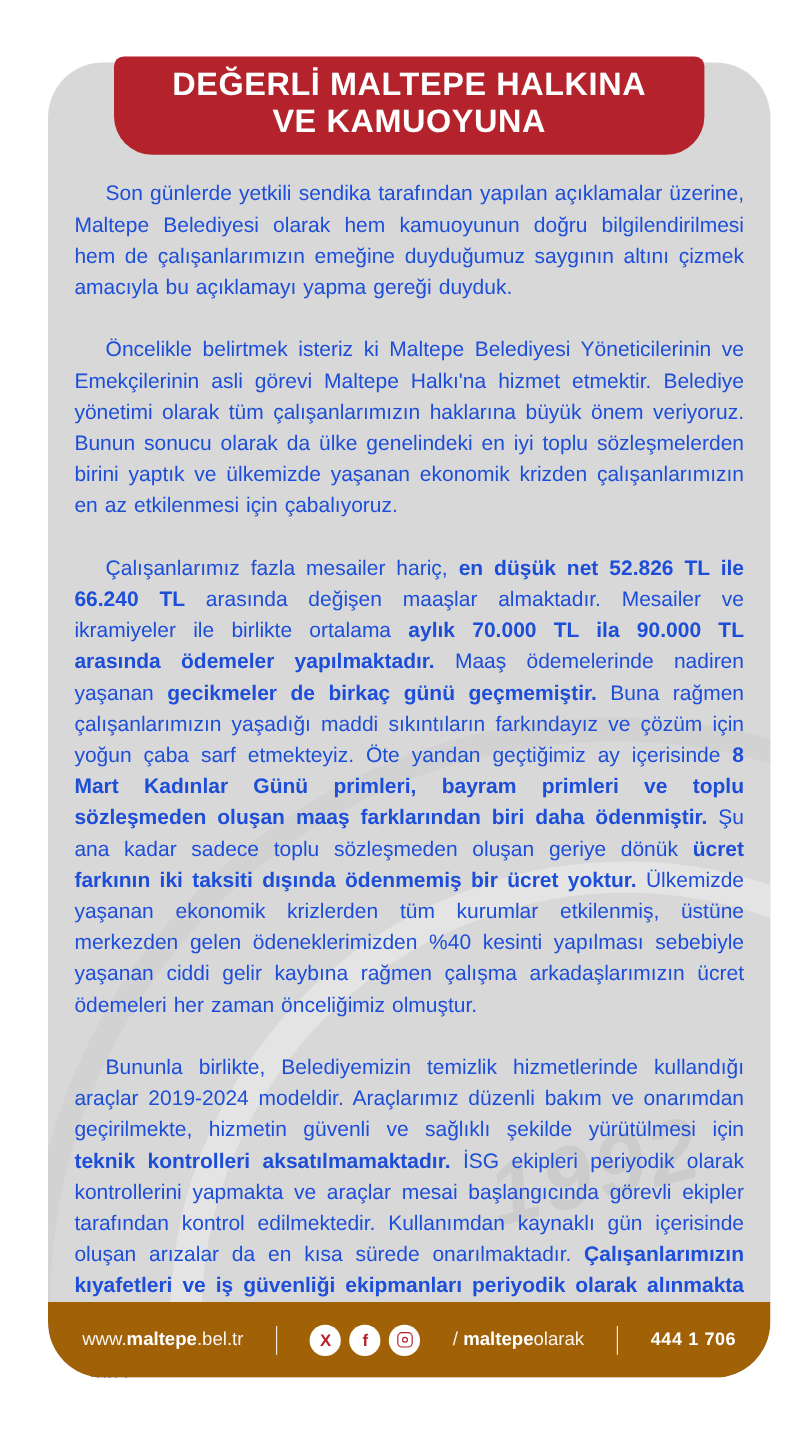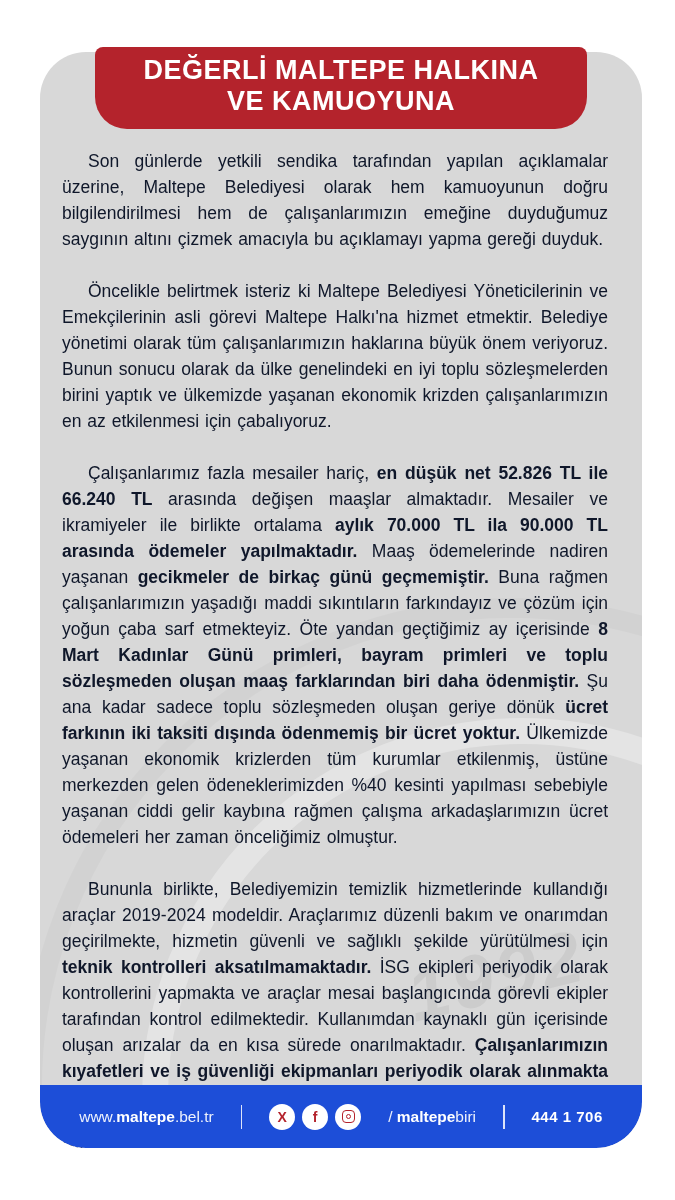--- a/index.html
+++ b/index.html
@@ -64,39 +64,39 @@
     font-size: 27px;
     line-height: 1.15;
     font-weight: bold;
     text-align: center;
     letter-spacing: 0.5px;
   }
 
   
   .content {
     position: absolute;
-    left: 22px; right: 34px; top: 96px;
-    color: #0f172a;
+    left: 22px; right: 22px; top: 96px;
+    color: #1d4ed8;
   }
   .para {
     font-size: 17.5px;
     line-height: 26px;
     text-align: justify;
     text-indent: 26px;
     margin-bottom: 26px;
     word-spacing: 1px;
   }
   .para .bold { font-weight: bold; }
 
   
   .footer {
     position: absolute;
     left: 0; right: 0; bottom: 0;
     height: 63px;
-    background: #1d4ed8;
+    background: #a16207;
     border-radius: 0 0 46px 46px;
     display: flex; align-items: center; justify-content: center;
     gap: 27px;
     color: #ffffff;
   }
   .footer .txt { font-size: 15.5px; }
   .footer .thin { font-weight: normal; opacity: 0.92; }
   .footer .bold { font-weight: bold; }
   .footer .divider {
     width: 1.5px; height: 24px;
@@ -152,21 +152,21 @@
         <span class="divider"></span>
         <span class="soc-row">
           <span class="soc">X</span>
           <span class="soc">f</span>
           <span class="soc">
               <span class="ig-box">
                 <span class="ig-dot"></span>
               </span>
             </span>
         </span>
-        <span class="txt"><span class="thin">/ </span><span class="bold">maltepe</span><span class="thin">biri</span></span>
+        <span class="txt"><span class="thin">/ </span><span class="bold">maltepe</span><span class="thin">olarak</span></span>
         <span class="divider"></span>
         <span class="phone">444 1 706</span>
       </div>
     </div>
 
     <div class="ribbon">
       <h1>DEĞERLİ MALTEPE HALKINA VE KAMUOYUNA</h1>
     </div>
 
   </div>

